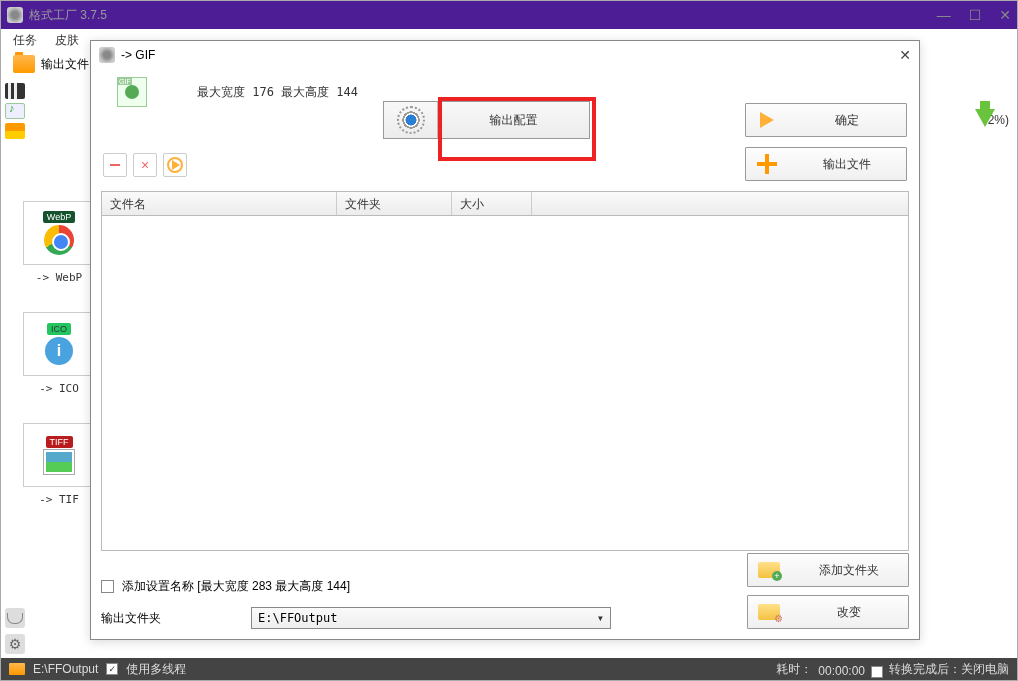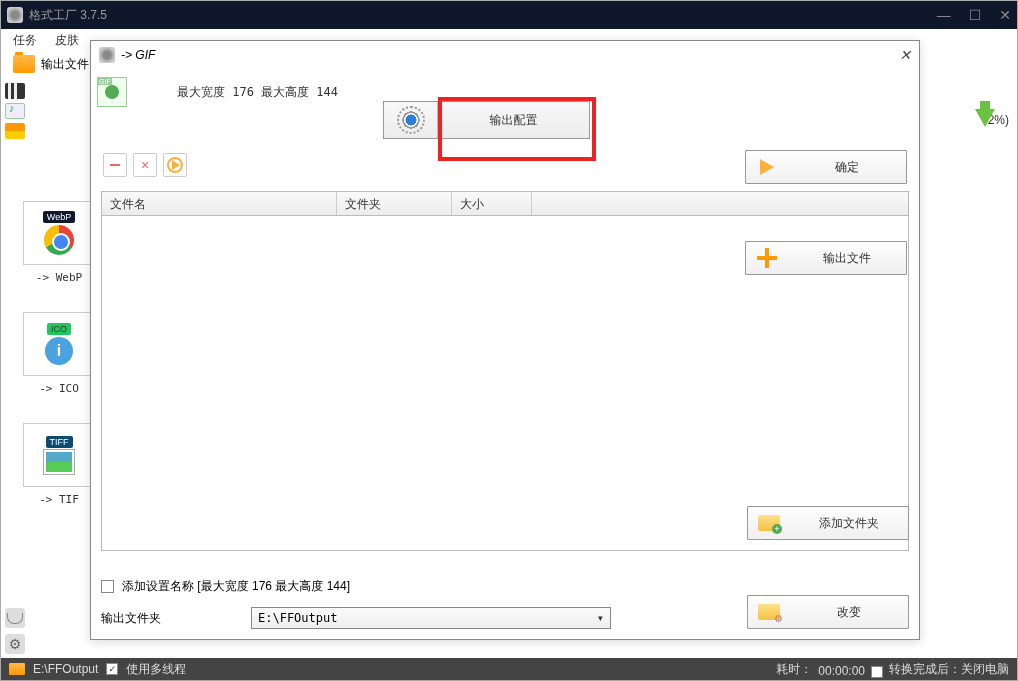--- a/index.html
+++ b/index.html
@@ -1,20 +1,20 @@
 <!DOCTYPE html>
 <html><head>
 <meta charset="utf-8">
 <style>
 * { box-sizing: border-box; margin: 0; padding: 0; font-family: "Microsoft YaHei", "SimSun", Arial, sans-serif; font-size: 12px; }
 body { background: #fff; width: 1018px; height: 681px; position: relative; overflow: hidden; }
 
 
 .main-window { position: absolute; top: 0; left: 0; width: 1018px; height: 681px; border: 1px solid #aaa; background: #fff; }
-.main-titlebar { height: 28px; display: flex; align-items: center; padding: 0 6px; background: #0f172a; }
+.main-titlebar { height: 28px; display: flex; align-items: center; padding: 0 6px; background: #4c1d95; }
 .main-titlebar .app-icon { width: 16px; height: 16px; background: radial-gradient(circle,#888 30%,#ccc 70%); border-radius: 3px; margin-right: 6px; }
 .main-titlebar .title { color: #999; }
 .main-titlebar .win-controls { margin-left: auto; display: flex; gap: 18px; color: #888; }
 .main-titlebar .win-controls span { cursor: default; font-size: 14px; }
 
 .main-menubar { height: 22px; display: flex; align-items: center; gap: 18px; padding: 0 12px; color: #333; }
 
 .main-toolbar { padding: 4px 12px; display: flex; align-items: center; gap: 6px; }
 .folder-icon-big { width: 22px; height: 18px; background: linear-gradient(#ffb84d,#ff9900); border-radius: 2px; position: relative; }
 .folder-icon-big:before { content:""; position:absolute; top:-3px; left:2px; width:8px; height:3px; background:#ff9900; border-radius:1px 1px 0 0; }
@@ -23,62 +23,62 @@
 .side-ico { width: 20px; height: 16px; background: #ccc; border-radius: 2px; }
 .side-ico.film { background: linear-gradient(90deg,#333 0,#333 3px,#eee 3px,#eee 6px,#333 6px,#333 9px,#eee 9px,#eee 12px,#333 12px); }
 .side-ico.music { background: #eef; border:1px solid #9c9; position:relative; }
 .side-ico.music:after{content:"♪";position:absolute;left:3px;top:-2px;color:#3a3;font-size:11px;}
 .side-ico.pic { background: linear-gradient(#f90 50%, #fc0 50%); }
 
 .thumb-area { position: absolute; left: 22px; top: 200px; width: 75px; }
 .thumb { width: 72px; margin-bottom: 28px; text-align: center; }
 .thumb-box { width: 72px; height: 64px; border: 1px solid #ccc; display: flex; flex-direction: column; align-items: center; justify-content: center; gap: 2px; background: #fff; }
 .thumb-tag { font-size: 9px; color: #fff; padding: 1px 4px; border-radius: 2px; }
-.tag-webp { background: #0f172a; }
+.tag-webp { background: #14532d; }
 .tag-ico { background: #22c55e; color:#333; }
-.tag-tiff { background: #0c4a6e; }
+.tag-tiff { background: #b91c1c; }
 .chrome-icon { width: 30px; height: 30px; border-radius: 50%; background: conic-gradient(#e94435 0 120deg,#34a853 120deg 240deg,#fbbc05 240deg 360deg); position: relative; }
 .chrome-icon:after { content:""; position:absolute; top:8px; left:8px; width:14px; height:14px; border-radius:50%; background:#4285f4; border:2px solid #fff; }
 .info-icon { width: 28px; height: 28px; border-radius: 50%; background: #4aa3df; color:#fff; display:flex; align-items:center; justify-content:center; font-size:16px; font-weight:bold; }
 .tif-img { width: 30px; height: 24px; background: linear-gradient(#5ac 50%, #5c5 50%); border:2px solid #fff; box-shadow:0 0 0 1px #aaa; }
 .thumb-label { margin-top: 6px; color: #333; font-family: monospace; font-size: 11px; }
 
 .right-status { position:absolute; right: 8px; top: 112px; color:#333; }
 .green-arrow { position:absolute; right: 22px; top: 108px; width: 0; height: 0; border-left: 10px solid transparent; border-right: 10px solid transparent; border-top: 18px solid #6ac33d; }
 .green-arrow:before { content:""; position:absolute; top:-26px; left:-5px; width:10px; height:10px; background:#6ac33d; }
 
 
 .statusbar { position:absolute; bottom:0; left:0; right:0; height:22px; background:#444; color:#ddd; display:flex; align-items:center; padding:0 8px; gap:8px; }
 .statusbar .sb-folder { width:16px; height:12px; background:linear-gradient(#ffb84d,#ff9900); border-radius:1px; }
 .statusbar .chk { width:12px; height:12px; background:#fff; border:1px solid #888; display:inline-flex; align-items:center; justify-content:center; font-size:9px; color:#333; }
 .statusbar .right { margin-left:auto; display:flex; align-items:flex-end; gap:6px; }
 .statusbar .chk-empty { width:12px; height:12px; background:#fff; border:1px solid #888; }
 
 
 .dialog { position:absolute; left:90px; top:40px; width:830px; height:600px; background:#fff; border:1px solid #888; box-shadow:0 2px 10px rgba(0,0,0,0.15); }
-.dlg-titlebar { height:28px; display:flex; align-items:center; padding:0 8px;font-style:italic; }
+.dlg-titlebar { height:28px; display:flex; align-items:center; padding:0 8px; }
 .dlg-titlebar .dlg-icon { width:16px; height:16px; background:radial-gradient(circle,#888 30%,#ccc 70%); border-radius:3px; margin-right:6px;}
 .dlg-titlebar .close { margin-left:auto; font-size:14px; color:#444; cursor:default; }
 
-.dlg-top { padding: 8px 6px 4px; display:flex; align-items:flex-start; gap:10px; }
+.dlg-top { padding: 8px 26px 4px; display:flex; align-items:flex-start; gap:10px; }
 .gif-badge { width:30px; height:30px; border:1px solid #9c9; background:#efe; display:flex; align-items:center; justify-content:center; position:relative; }
 .gif-badge:before { content:"GIF"; position:absolute; top:0; left:0; font-size:7px; background:#9c9; color:#fff; padding:0 1px; }
 .gif-badge-inner { width:14px; height:14px; border-radius:50%; background:#5a5; }
 .dim-text { align-self:center; font-family:"SimSun",monospace; color:#333; margin-left:40px; }
 
 .output-btn-wrap { position:absolute; left:292px; top:60px; }
 .output-btn { width:207px; height:38px; background:linear-gradient(#f8f8f8,#ececec); border:1px solid #999; display:flex; align-items:center; }
 .output-btn-icon { width:54px; height:100%; display:flex; align-items:center; justify-content:center; border-right:1px solid #bbb; }
 .gear-q { width:22px; height:22px; border-radius:50%; background:radial-gradient(circle,#2a7fd4 35%, #fff 36% 44%, #999 45% 55%, transparent 56%); position:relative;}
 .gear-q:after{content:"";position:absolute;top:-3px;left:-3px;right:-3px;bottom:-3px;border:2px dotted #999;border-radius:50%;}
 .output-btn-label { flex:1; text-align:center; color:#333; }
 .red-highlight { position:absolute; left:347px; top:56px; width:158px; height:64px; border:4px solid #e22; pointer-events:none; }
 
 .right-buttons { position:absolute; right:12px; top:62px; width:162px; display:flex; flex-direction:column; gap:10px; }
-.btn { height:34px; border:1px solid #999; background:linear-gradient(#fdfdfd,#f0f0f0); display:flex; align-items:center; border-radius:1px;margin-top:47px; }
+.btn { height:34px; border:1px solid #999; background:linear-gradient(#fdfdfd,#f0f0f0); display:flex; align-items:center; border-radius:1px; }
 .btn-icon { width:42px; display:flex; align-items:center; justify-content:center; }
 .btn-label { flex:1; text-align:center; color:#333; }
 .arrow-right-orange { width:0; height:0; border-top:8px solid transparent; border-bottom:8px solid transparent; border-left:14px solid #ffb03a; }
 .plus-orange { width:20px; height:20px; position:relative; }
 .plus-orange:before, .plus-orange:after { content:""; position:absolute; background:#ff9900; }
 .plus-orange:before { left:8px; top:0; width:4px; height:20px; }
 .plus-orange:after { top:8px; left:0; width:20px; height:4px; }
 
 .small-btns { position:absolute; left:12px; top:112px; display:flex; gap:6px; }
 .small-btn { width:24px; height:24px; border:1px solid #ccc; background:#fff; display:flex; align-items:center; justify-content:center; border-radius:2px; }
@@ -245,21 +245,21 @@
       <div class="ft-col c1">文件名</div>
       <div class="ft-col c2">文件夹</div>
       <div class="ft-col c3">大小</div>
       <div class="ft-col c4"></div>
     </div>
   </div>
 
   <div class="dlg-bottom">
     <div class="bottom-row">
       <span class="chk2"></span>
-      <span>添加设置名称 [最大宽度 176 最大高度 144]</span>
+      <span>添加设置名称 [最大宽度 283 最大高度 144]</span>
     </div>
     <div class="output-folder-row">
       <span>输出文件夹</span>
       <div style="width:90px"></div>
       <div class="combo">E:\FFOutput</div>
     </div>
     <div class="bottom-buttons">
       <div class="btn">
         <div class="btn-icon">
             <div class="folder-add-icon"></div>

